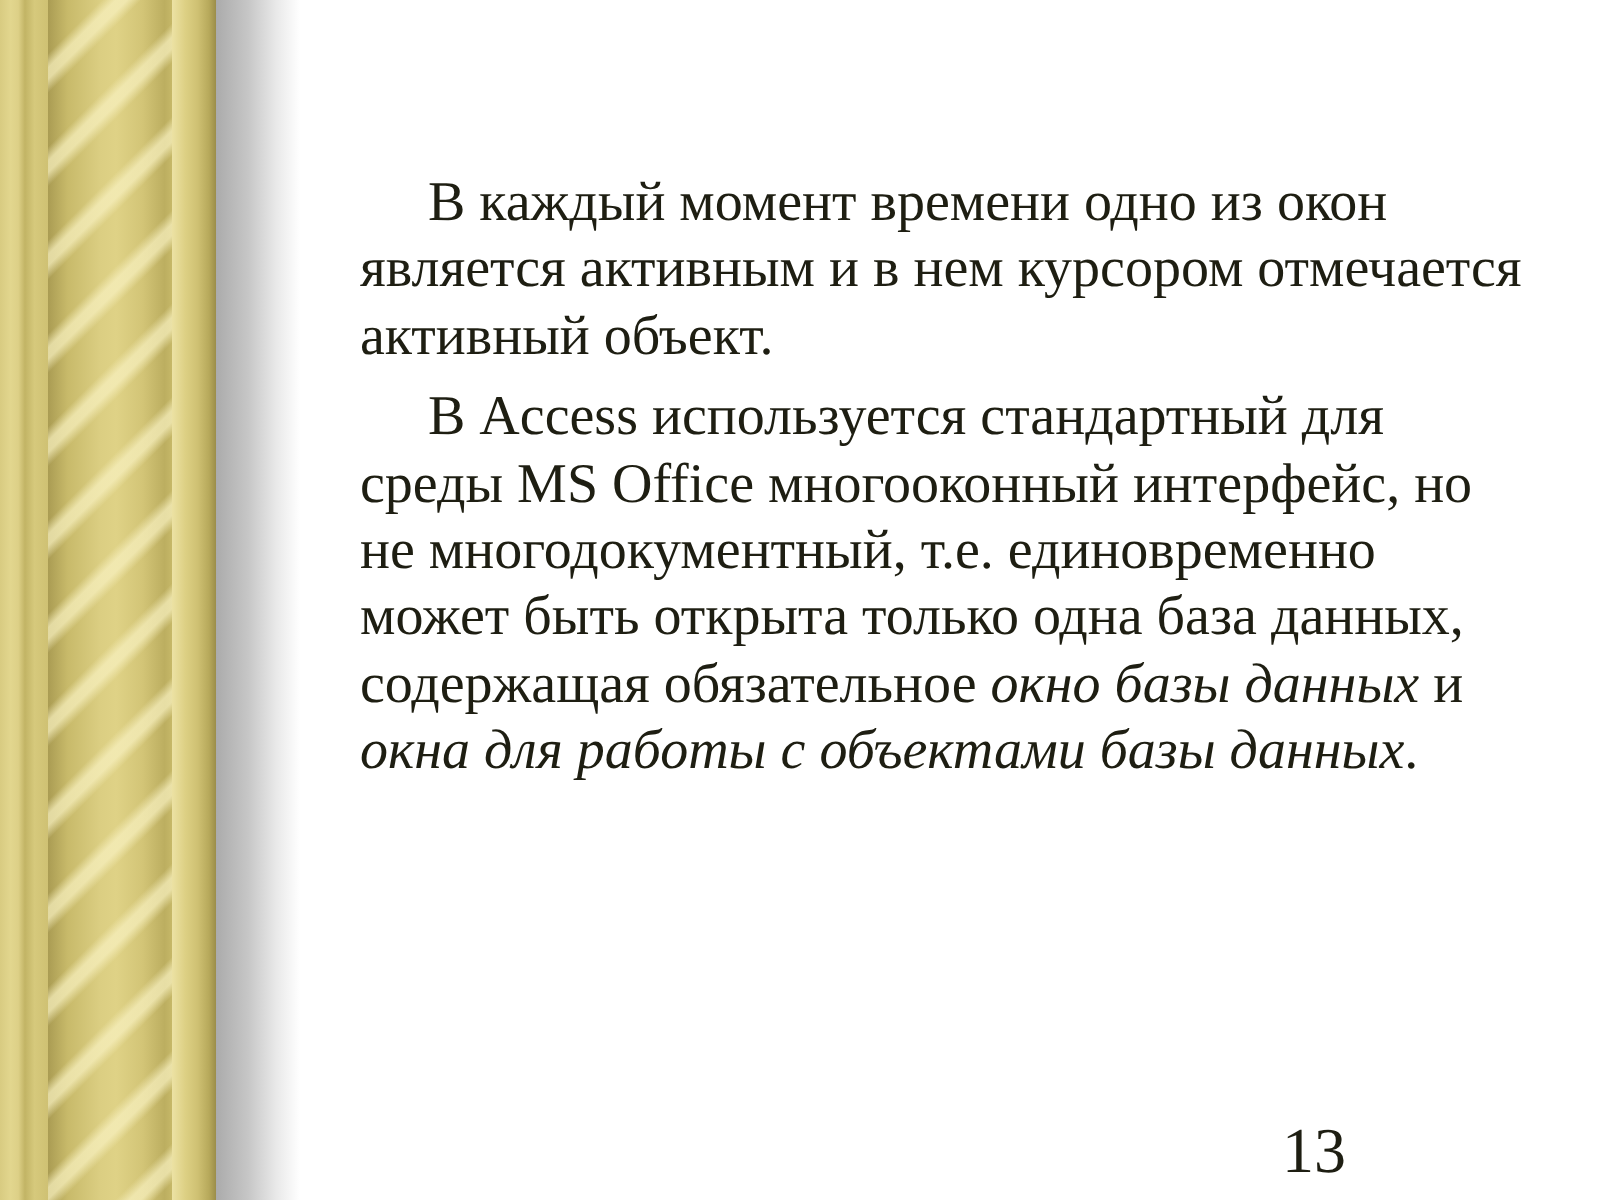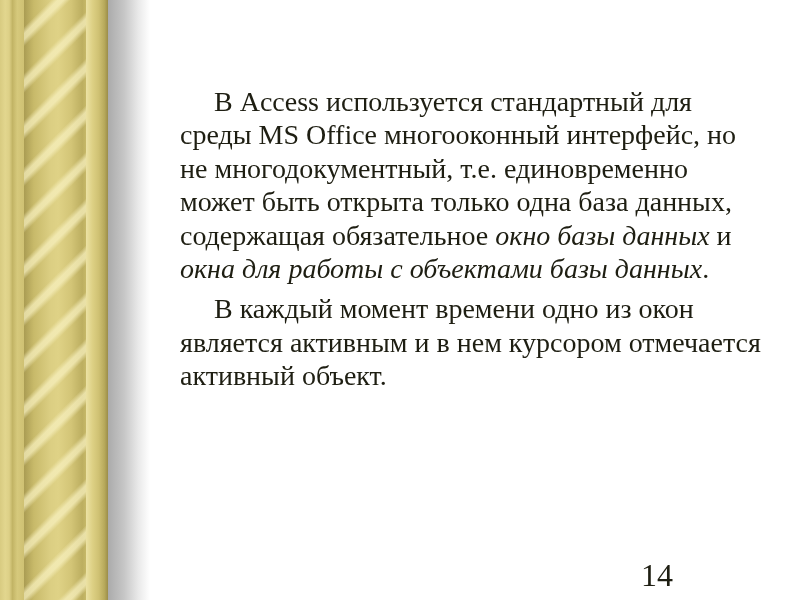--- a/index.html
+++ b/index.html
@@ -97,19 +97,19 @@
 <div class="slide">
 
   <div class="border-rail">
     <div class="rail-left"></div>
     <div class="rail-center"></div>
     <div class="rail-right"></div>
     <div class="rail-shadow"></div>
   </div>
 
   <div class="body-text" style="color: rgb(30, 30, 18);">
+      <p><span>В каждый момент времени одно из окон является активным и в нем курсором отмечается активный объект.</span></p>
       <p><span>В Access используется стандартный для среды MS Office многооконный интерфейс, но не многодокументный, т.е. единовременно может быть открыта только одна база данных, содержащая обязательное </span><span class="italic">окно базы данных</span><span> и </span><span class="italic">окна для работы с объектами базы данных</span><span>.</span></p>
-      <p><span>В каждый момент времени одно из окон является активным и в нем курсором отмечается активный объект.</span></p>
     </div>
 
-  <div class="page-number" style="color: rgb(30, 30, 18);">14</div>
+  <div class="page-number" style="color: rgb(30, 30, 18);">13</div>
 
 </div>
 
 </body></html>

